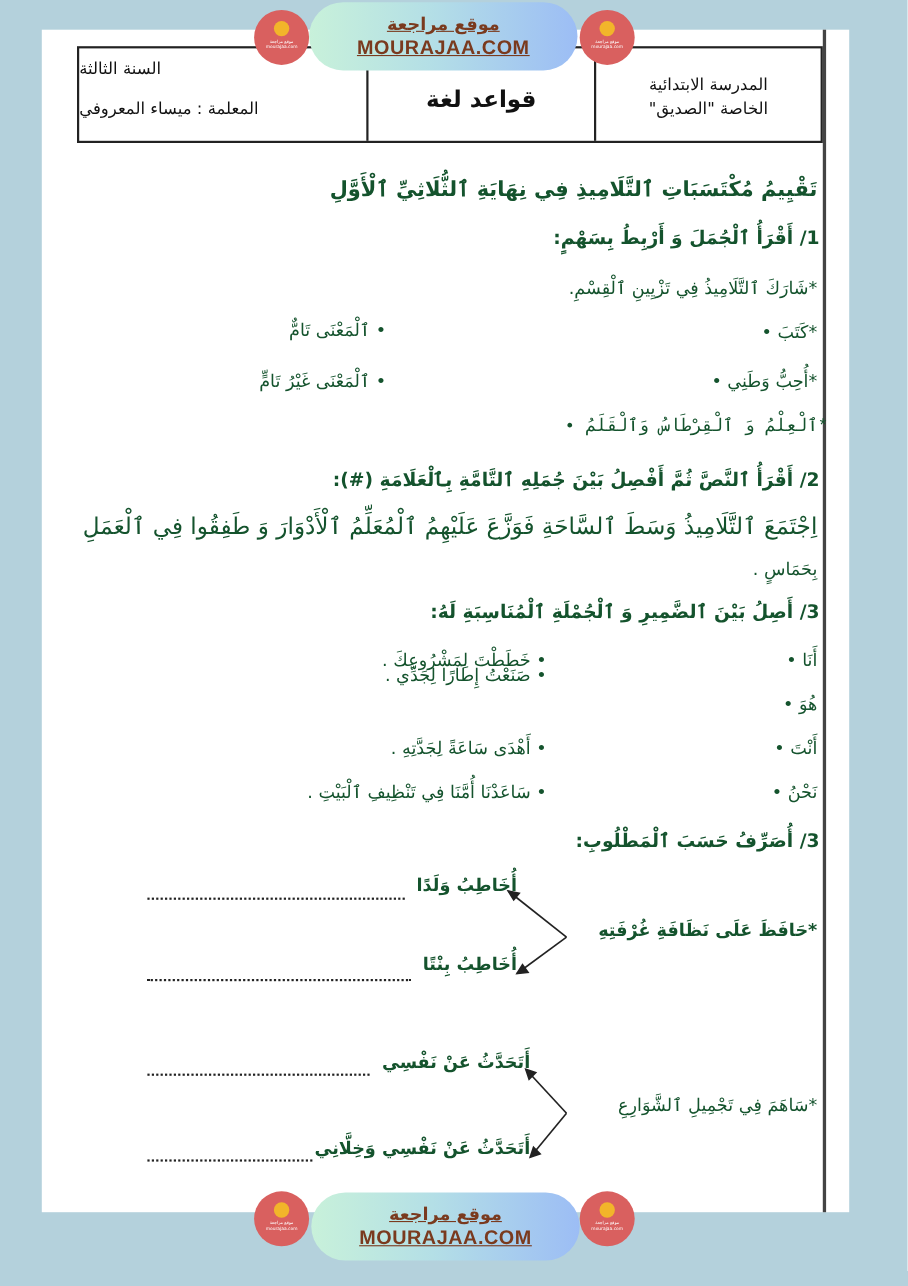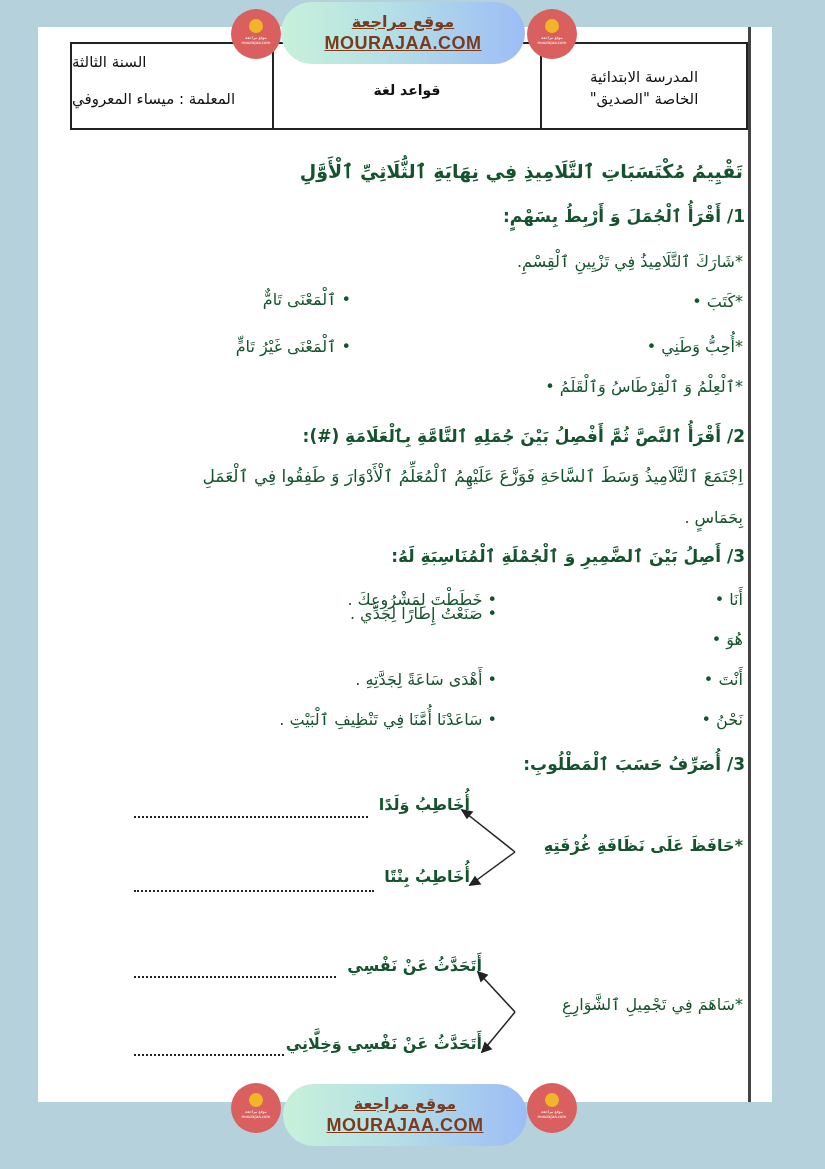--- a/index.html
+++ b/index.html
@@ -16,21 +16,21 @@
     position:absolute; left:748px; top:27px; width:3px; height:1075px; background:#444;
   }
   
   .hdr {
     position:absolute; left:70px; top:42px; width:678px; height:88px;
     border:2px solid #222; box-sizing:border-box;
     display:flex; flex-direction:row-reverse;
   }
   .hdr-cell { box-sizing:border-box; display:flex; flex-direction:column; justify-content:center; align-items:center; direction:rtl; color:#111; }
   .hdr-right { width:206px; border-left:2px solid #222; font-size:15px; line-height:22px; padding-top:4px; }
-  .hdr-mid { width:268px; border-left:2px solid #222; font-size:14px; font-weight:bold; }
+  .hdr-mid { width:207px; border-left:2px solid #222; font-size:21px; font-weight:bold; }
   .txt { position:absolute; color:#14532d; white-space:nowrap; direction:rtl; }
   .title { font-size:19px; font-weight:bold; }
   .q { font-size:17px; font-weight:bold; }
   .item { font-size:16px; }
   .dots { position:absolute; border-bottom:2px dotted #222; height:0; }
   
   .badge {
     position:absolute; width:50px; height:50px; border-radius:50%;
     background:#d9605f; display:flex; flex-direction:column; align-items:center; justify-content:center;
   }
@@ -64,26 +64,26 @@
     <div style="align-self:flex-end; margin-right:8px; font-size:15px; line-height:30px;">المعلمة : ميساء المعروفي</div>
   </div>
 </div>
 
 <div class="txt title" style="right:82px; top:160px;">تَقْيِيمُ مُكْتَسَبَاتِ ٱلتَّلَامِيذِ فِي نِهَايَةِ ٱلثُّلَاثِيِّ ٱلْأَوَّلِ</div>
 
 <div class="txt q" style="right:80px; top:206px;">1/ أَقْرَأُ ٱلْجُمَلَ وَ أَرْبِطُ بِسَهْمٍ:</div>
 <div class="txt item" style="right:82px; top:252px;">*شَارَكَ ٱلتَّلَامِيذُ فِي تَزْيِينِ ٱلْقِسْمِ.</div>
 <div class="txt item" style="right:82px; top:292px;">*كَتَبَ •</div>
 <div class="txt item" style="right:82px; top:337px;">*أُحِبُّ وَطَنِي •</div>
-<div class="txt item" style="right:82px; top:377px;">*ٱلْعِلْمُ وَ ٱلْقِرْطَاسُ وَٱلْقَلَمُ •</div>
+<div class="txt item" style="right:72px; top:377px;font-family:Liberation Mono, monospace;">*ٱلْعِلْمُ وَ ٱلْقِرْطَاسُ وَٱلْقَلَمُ •</div>
 <div class="txt item" style="right:474px; top:290px;">• ٱلْمَعْنَى تَامٌّ</div>
 <div class="txt item" style="right:474px; top:337px;">• ٱلْمَعْنَى غَيْرُ تَامٍّ</div>
 
 <div class="txt q" style="right:80px; top:426px;">2/ أَقْرَأُ ٱلنَّصَّ ثُمَّ أَفْصِلُ بَيْنَ جُمَلِهِ ٱلتَّامَّةِ بِٱلْعَلَامَةِ (#):</div>
-<div class="txt item" style="right:82px; top:466px; font-size:17px;">اِجْتَمَعَ ٱلتَّلَامِيذُ وَسَطَ ٱلسَّاحَةِ فَوَزَّعَ عَلَيْهِمُ ٱلْمُعَلِّمُ ٱلْأَدْوَارَ وَ طَفِقُوا فِي ٱلْعَمَلِ</div>
+<div class="txt item" style="right:82px; top:466px; font-size:21px;">اِجْتَمَعَ ٱلتَّلَامِيذُ وَسَطَ ٱلسَّاحَةِ فَوَزَّعَ عَلَيْهِمُ ٱلْمُعَلِّمُ ٱلْأَدْوَارَ وَ طَفِقُوا فِي ٱلْعَمَلِ</div>
 <div class="txt item" style="right:82px; top:508px;">بِحَمَاسٍ .</div>
 
 <div class="txt q" style="right:80px; top:546px;">3/ أَصِلُ بَيْنَ ٱلضَّمِيرِ وَ ٱلْجُمْلَةِ ٱلْمُنَاسِبَةِ لَهُ:</div>
 <div class="txt item" style="right:82px; top:590px;text-align:right;">أَنَا •</div>
 <div class="txt item" style="right:82px; top:630px;">هُوَ •</div>
 <div class="txt item" style="right:82px; top:670px;">أَنْتَ •</div>
 <div class="txt item" style="right:82px; top:710px;">نَحْنُ •</div>
 <div class="txt item" style="right:328px; top:590px;">• خَطَطْتَ لِمَشْرُوعِكَ .</div>
 <div class="txt item" style="right:328px; top:604px;">• صَنَعْتُ إِطَارًا لِجَدِّي .</div>
 <div class="txt item" style="right:328px; top:670px;">• أَهْدَى سَاعَةً لِجَدَّتِهِ .</div>

